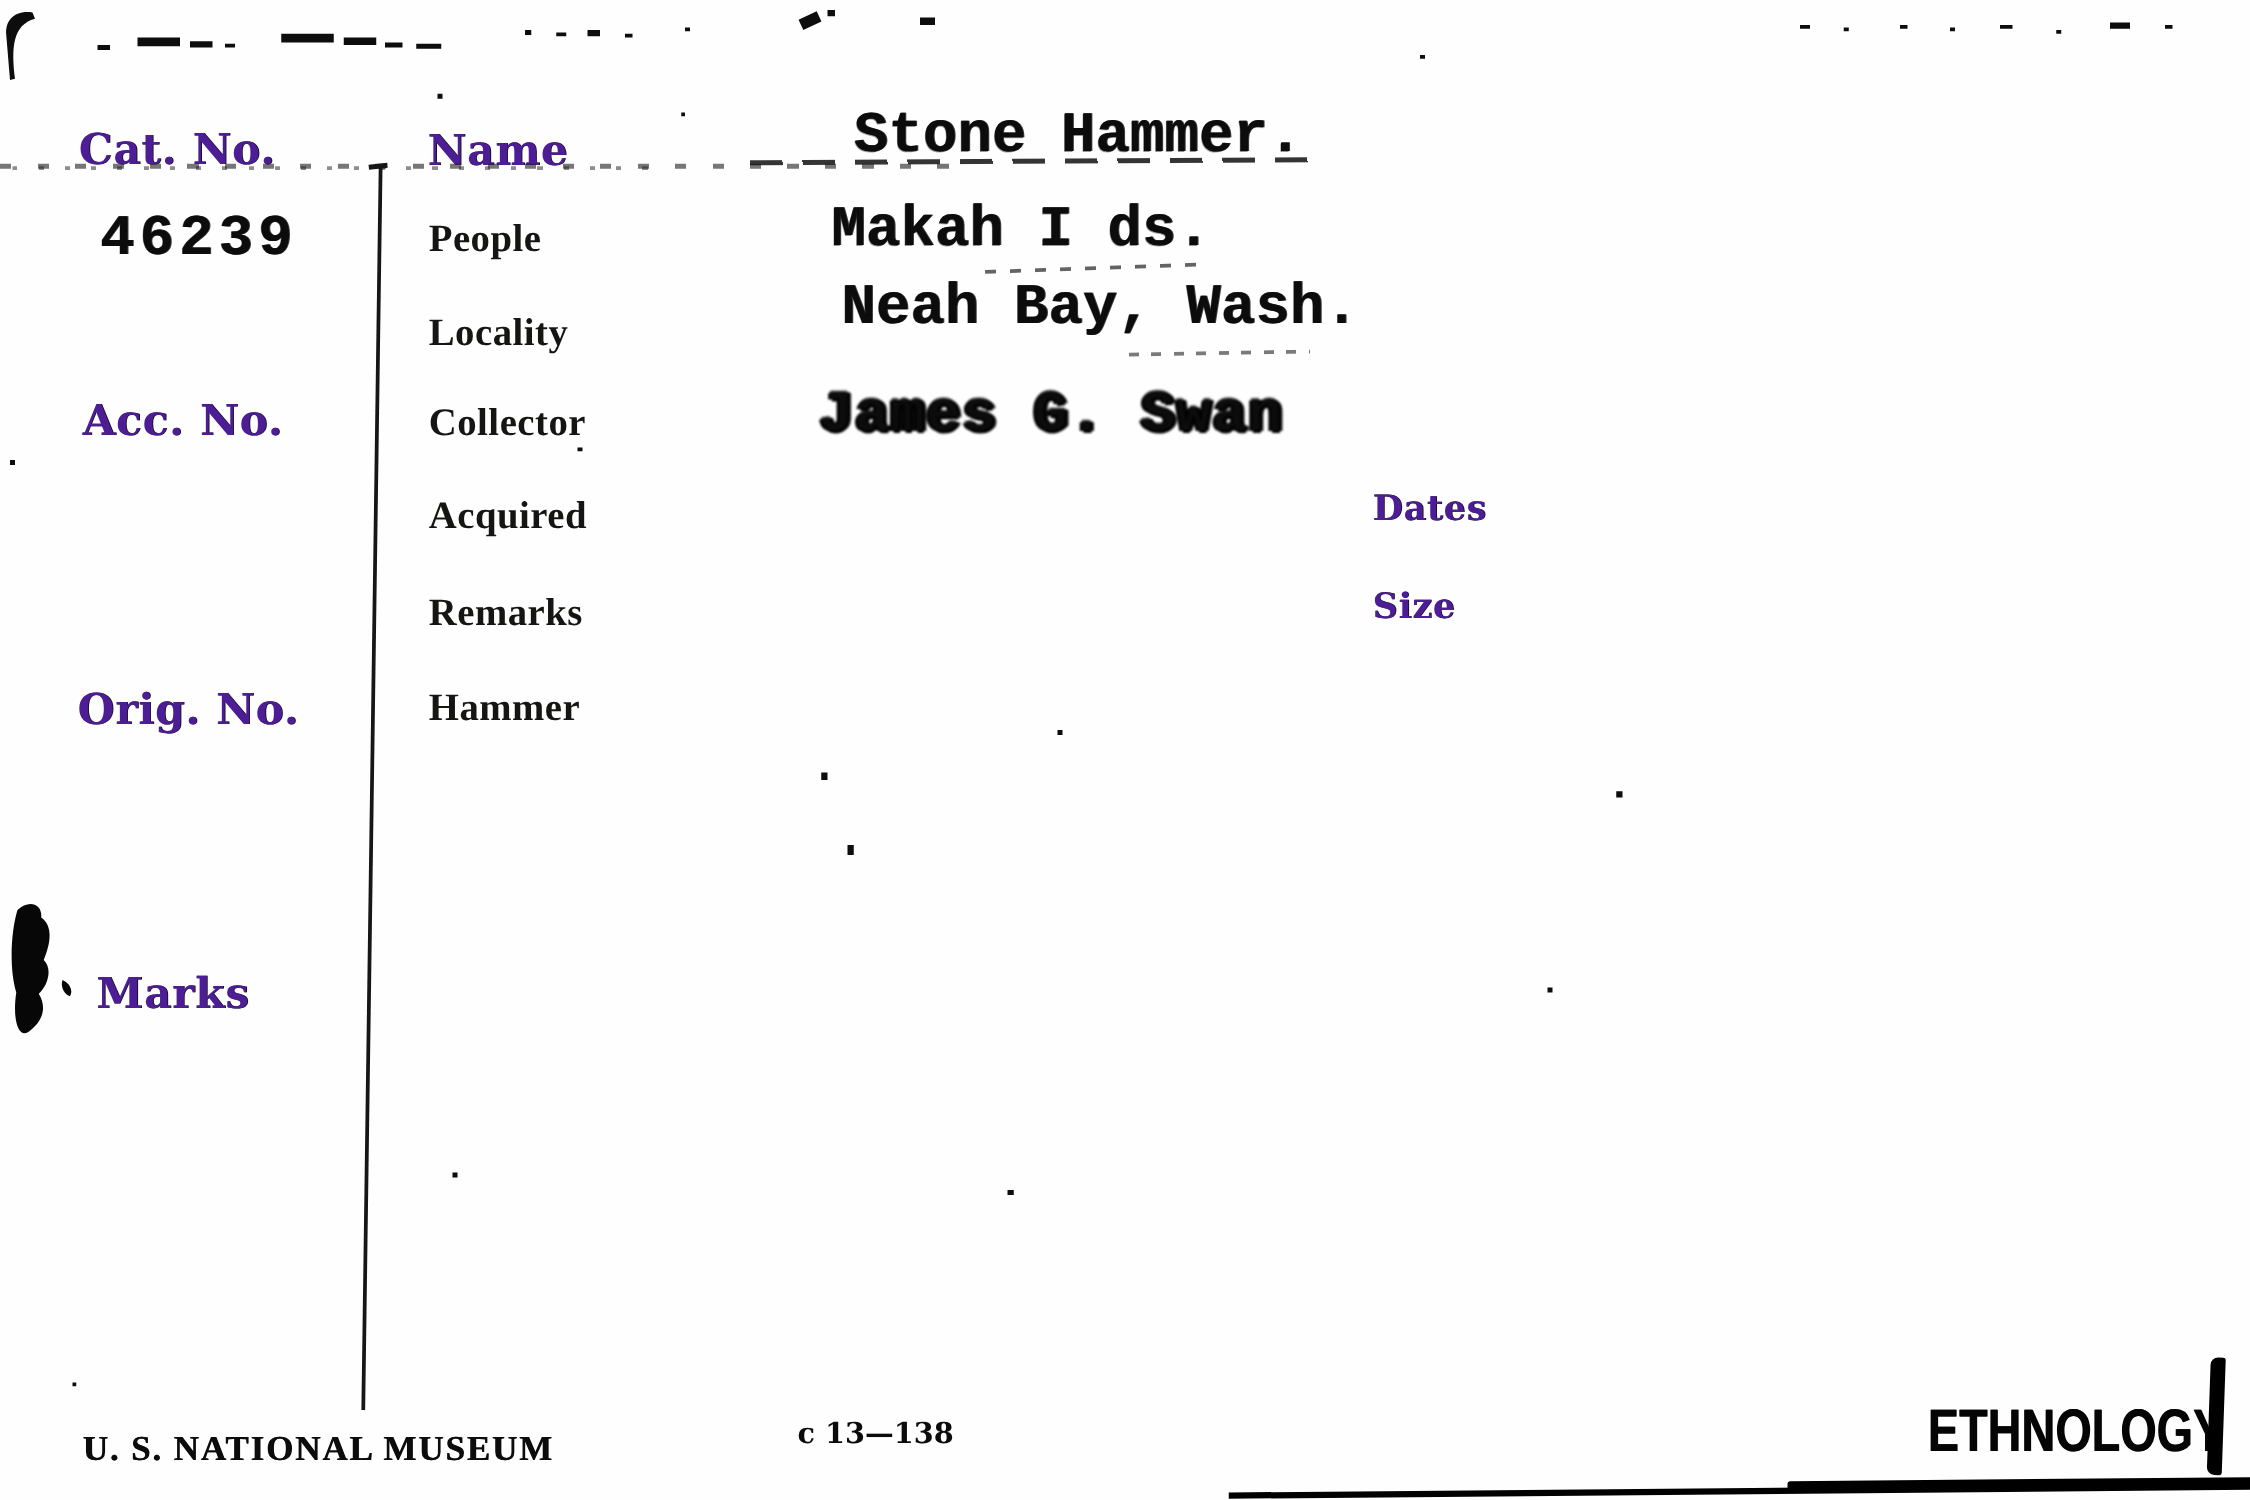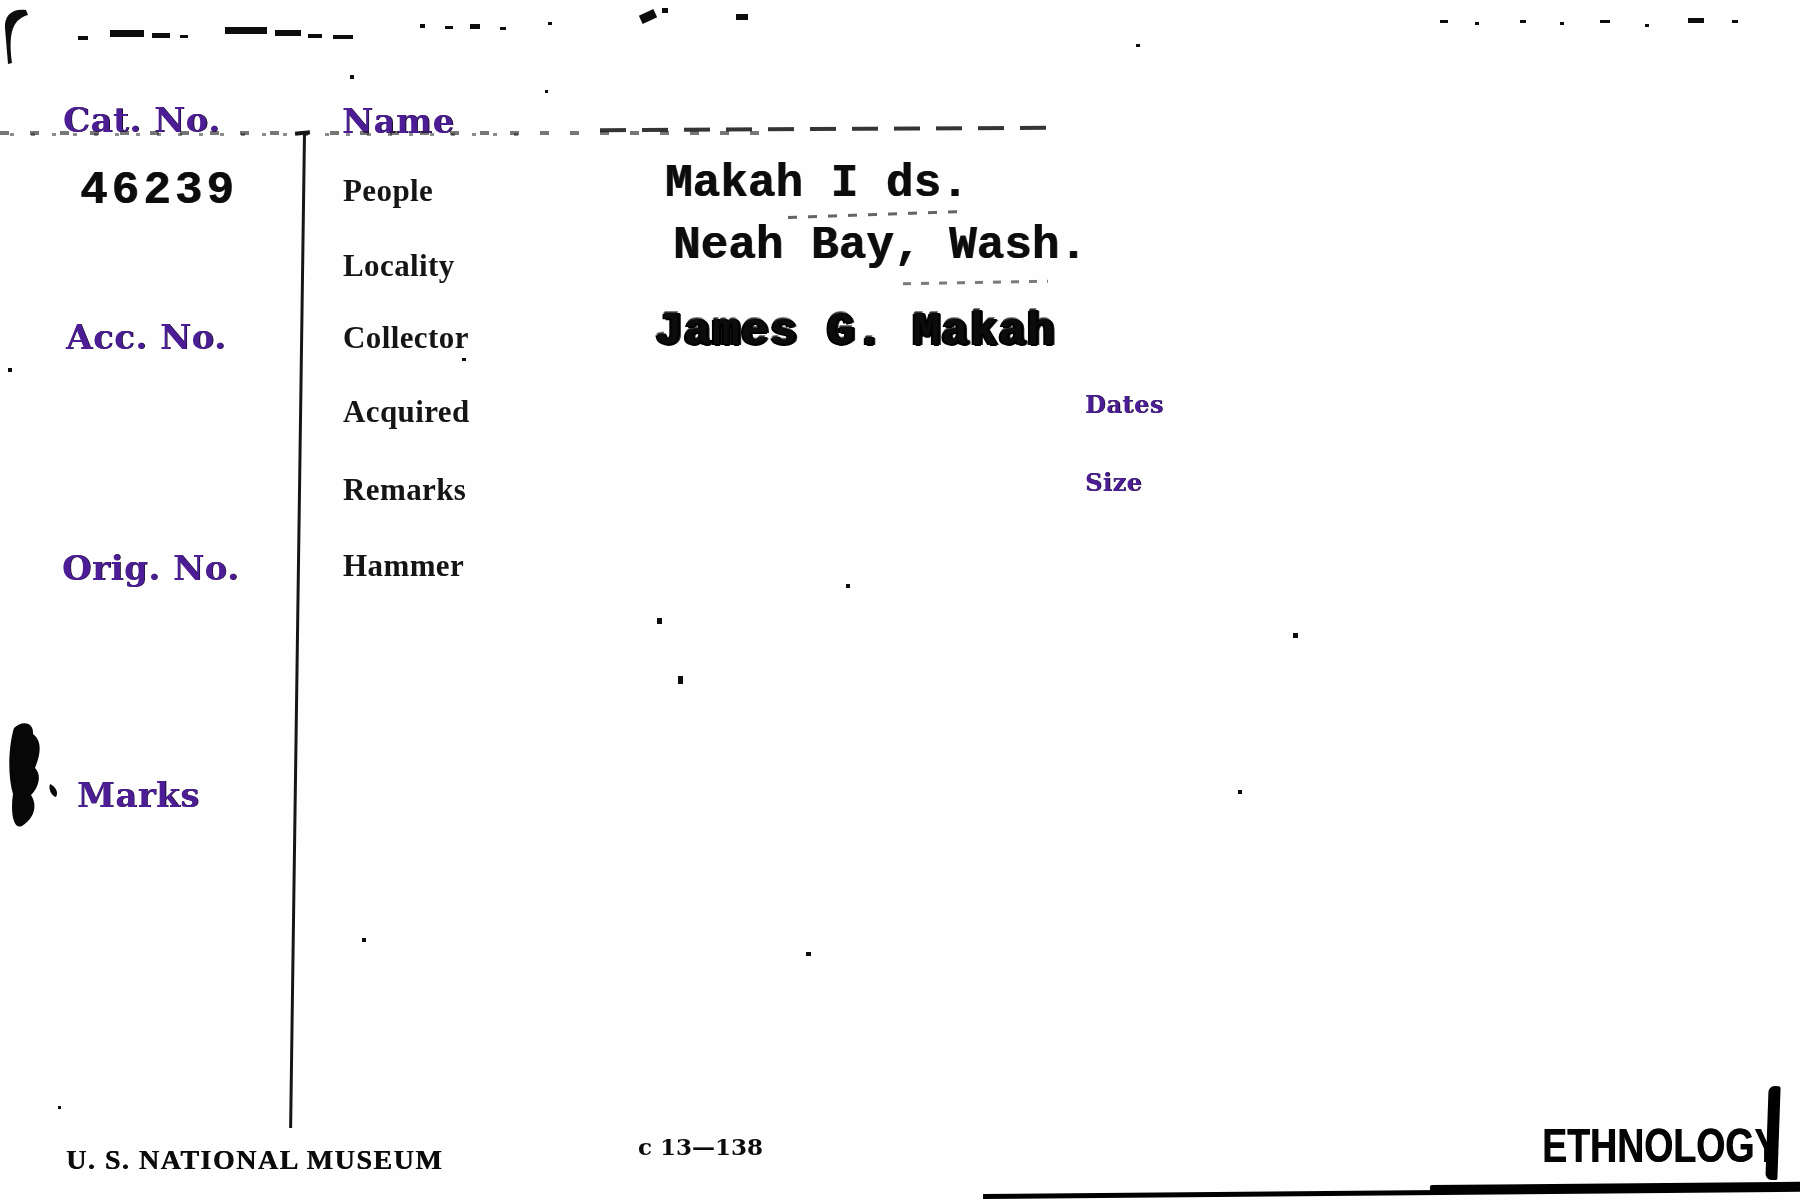--- a/index.html
+++ b/index.html
@@ -7,21 +7,21 @@
     position:relative;width:1800px;height:1200px;background:#fefefe;
     overflow:hidden;font-family:"Liberation Serif",serif;color:#0d0d0c;
   }
   .abs{position:absolute;}
   
   .slab{
     font-family:"DejaVu Serif",serif;font-weight:700;font-size:34px;
     color:#4c1d95;letter-spacing:.5px;white-space:nowrap;
     text-shadow:.6px 0 #0a0a0a;
   }
-  .slab.small{font-size:24px;}
+  .slab.small{font-size:28px;margin-left:13px;}
   
   .fieldlbl{
     font-family:"Liberation Serif",serif;font-weight:700;font-size:31px;
     color:#151513;letter-spacing:.4px;white-space:nowrap;
   }
   
   .typed{
     font-family:"Liberation Mono","DejaVu Sans Mono",monospace;
     font-weight:700;font-size:46px;color:#0c0c0c;white-space:nowrap;
     text-shadow:.7px 0 rgba(0,0,0,.75), -0.4px .4px rgba(0,0,0,.4);
@@ -110,20 +110,21 @@
   <div class="abs noise" style="left:1475px;top:22px;width:4px;height:3px"></div>
   <div class="abs noise" style="left:1520px;top:20px;width:6px;height:3px"></div>
   <div class="abs noise" style="left:1560px;top:22px;width:4px;height:3px"></div>
   <div class="abs noise" style="left:1600px;top:20px;width:10px;height:3px"></div>
   <div class="abs noise" style="left:1645px;top:24px;width:4px;height:3px"></div>
   <div class="abs noise" style="left:1688px;top:18px;width:16px;height:5px"></div>
   <div class="abs noise" style="left:1732px;top:20px;width:6px;height:3px"></div>
 
   <div class="abs slab" style="left:63px;top:100px">Cat. No.</div>
   <div class="abs slab" style="left:342px;top:101px">Name</div>
+  <div class="abs typed" style="left:683px;top:83px">Stone Hammer.</div>
 
   <div class="abs dots-main"></div>
   <div class="abs dots-main2"></div>
   <div class="abs u-stone"></div>
   <div class="abs u-makah"></div>
   <div class="abs u-neah"></div>
 
   <div class="abs vline"></div>
   <div class="abs vline-tip"></div>
 
@@ -139,21 +140,21 @@
 
   <div class="abs fieldlbl" style="left:343px;top:173px">People</div>
   <div class="abs fieldlbl" style="left:343px;top:248px">Locality</div>
   <div class="abs fieldlbl" style="left:343px;top:320px">Collector</div>
   <div class="abs fieldlbl" style="left:343px;top:394px">Acquired</div>
   <div class="abs fieldlbl" style="left:343px;top:472px">Remarks</div>
   <div class="abs fieldlbl" style="left:343px;top:548px">Hammer</div>
 
   <div class="abs typed" style="left:673px;top:220px">Neah Bay, Wash.</div>
   <div class="abs typed" style="left:665px;top:158px">Makah I ds.</div>
-  <div class="abs typed smudged" style="left:655px;top:306px">James G. Makah</div>
+  <div class="abs typed smudged" style="left:655px;top:306px">James G. Swan</div>
 
   <div class="abs slab small" style="left:1085px;top:390px">Dates</div>
   <div class="abs slab small" style="left:1085px;top:468px">Size</div>
 
   <div class="abs noise" style="left:8px;top:368px;width:4px;height:4px"></div>
   <div class="abs noise" style="left:462px;top:358px;width:4px;height:3px"></div>
   <div class="abs noise" style="left:846px;top:584px;width:4px;height:4px"></div>
   <div class="abs noise" style="left:657px;top:618px;width:5px;height:6px"></div>
   <div class="abs noise" style="left:678px;top:676px;width:5px;height:8px"></div>
   <div class="abs noise" style="left:1293px;top:633px;width:5px;height:5px"></div>

